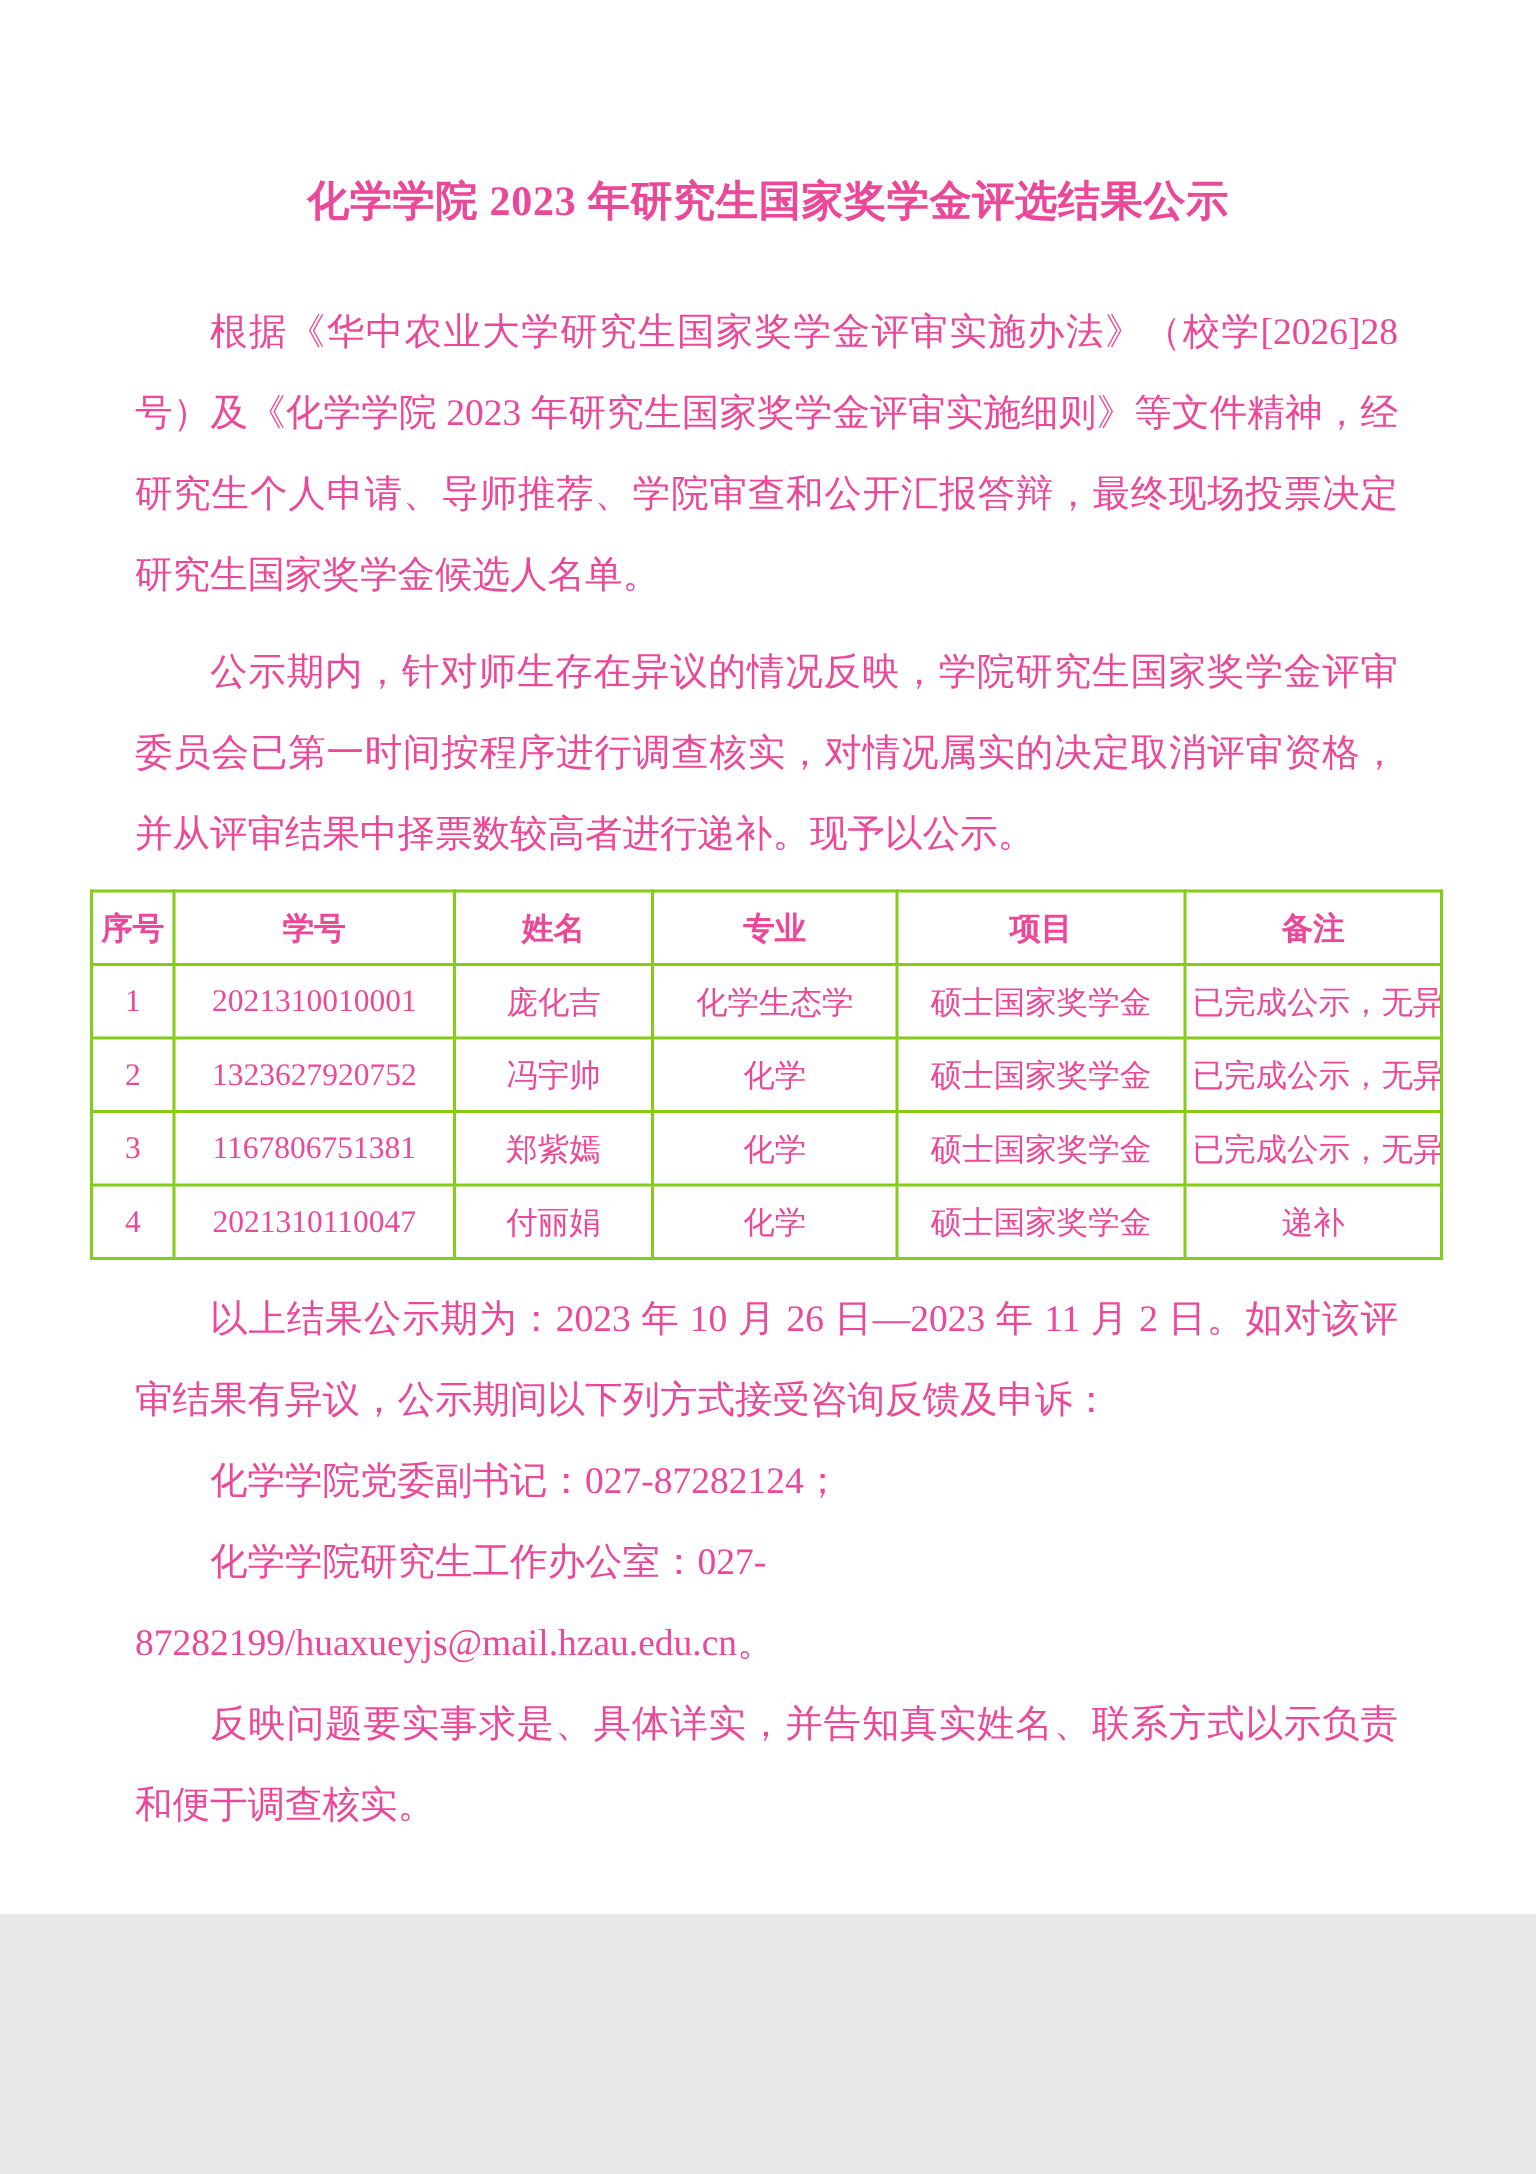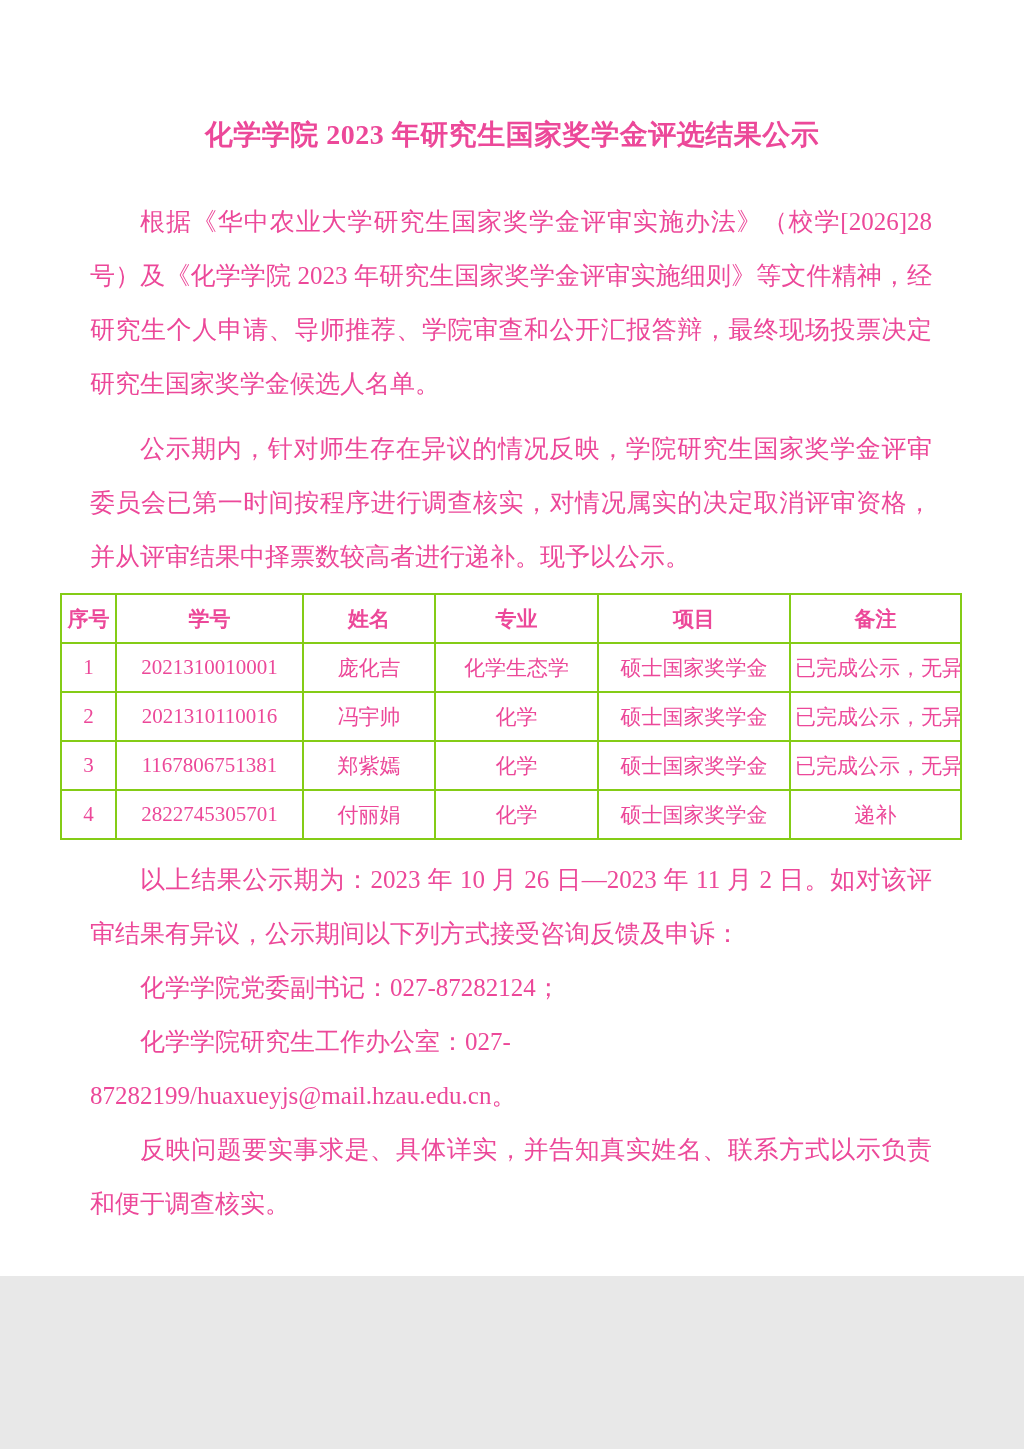--- a/index.html
+++ b/index.html
@@ -106,37 +106,37 @@
         <tr>
           <td>1</td>
           <td>2021310010001</td>
           <td>庞化吉</td>
           <td>化学生态学</td>
           <td>硕士国家奖学金</td>
           <td>已完成公示，无异议</td>
         </tr>
         <tr>
           <td>2</td>
-          <td>2021310110016</td>
+          <td>1323627920752</td>
           <td>冯宇帅</td>
           <td>化学</td>
           <td>硕士国家奖学金</td>
           <td>已完成公示，无异议</td>
         </tr>
         <tr>
           <td>3</td>
           <td>1167806751381</td>
           <td>郑紫嫣</td>
           <td>化学</td>
           <td>硕士国家奖学金</td>
           <td>已完成公示，无异议</td>
         </tr>
         <tr>
           <td>4</td>
-          <td>2822745305701</td>
+          <td>2021310110047</td>
           <td>付丽娟</td>
           <td>化学</td>
           <td>硕士国家奖学金</td>
           <td>递补</td>
         </tr>
       </tbody>
     </table>
 
     <p class="para-after-table">以上结果公示期为：2023 年 10 月 26 日—2023 年 11 月 2 日。如对该评审结果有异议，公示期间以下列方式接受咨询反馈及申诉：</p>
 

